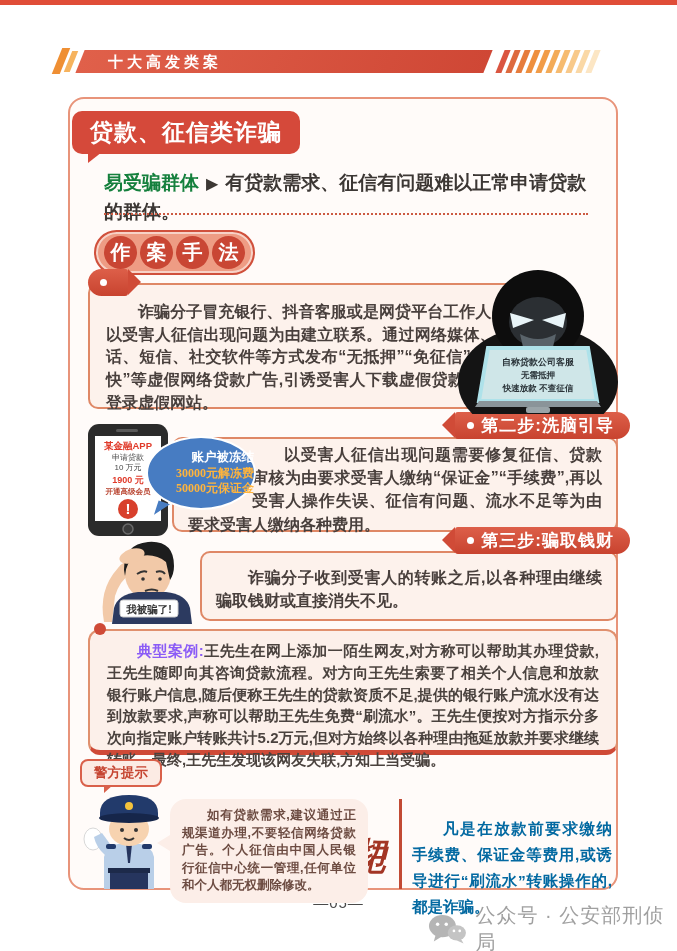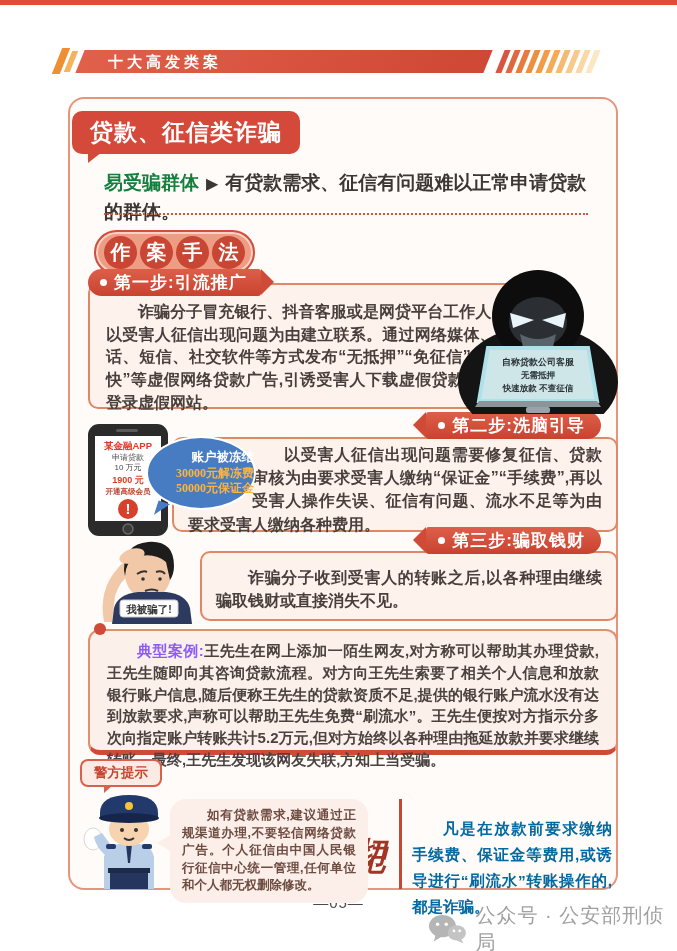--- a/index.html
+++ b/index.html
@@ -48,21 +48,21 @@
 
   
   .ribbon{position:absolute;height:27px;display:flex;align-items:center;
     background:linear-gradient(180deg,#dd5f49,#c8432f);color:#fff;font-weight:bold;
     font-size:17px;letter-spacing:1px;z-index:4;}
   .ribbon .dot{width:7px;height:7px;border-radius:50%;background:#fff;margin-right:7px;}
   .ribbon.left{left:88px;top:269px;padding:0 14px 0 12px;border-radius:14px 3px 3px 14px;}
   .ribbon.left::after{content:"";position:absolute;left:100%;top:0;width:0;height:0;
     border-top:13.5px solid transparent;border-bottom:13.5px solid transparent;
     border-left:13px solid #d04b37;}
-  .ribbon.right{right:76px;padding:0 16px 0 12px;border-radius:3px 14px 14px 3px;}
+  .ribbon.right{right:47px;padding:0 16px 0 12px;border-radius:3px 14px 14px 3px;}
   .ribbon.right::before{content:"";position:absolute;right:100%;top:0;width:0;height:0;
     border-top:13.5px solid transparent;border-bottom:13.5px solid transparent;
     border-right:13px solid #d04b37;}
   .ribbon.r2{top:412px;}
   .ribbon.r3{top:527px;}
 
   
   .stepbox{position:absolute;border:2px solid #df8866;border-radius:10px;background:#fdf2ec;
     box-sizing:border-box;z-index:1;}
   .stepbox p{margin:0;text-align:justify;color:#483f3c;font-weight:600;}
@@ -155,21 +155,20 @@
 
 <div class="method-badge">
   <span class="mchar">作</span>
   <span class="mchar">案</span>
   <span class="mchar">手</span>
   <span class="mchar">法</span>
 </div>
 
 <div class="ribbon left">
   <span class="dot"></span>
-  <span>第一步:引流推广</span>
 </div>
 <div class="stepbox box1">
   <p><span>诈骗分子冒充银行、抖音客服或是网贷平台工作人员,以受害人征信出现问题为由建立联系。通过网络媒体、电话、短信、社交软件等方式发布“无抵押”“免征信”“放款快”等虚假网络贷款广告,引诱受害人下载虚假贷款App或登录虚假网站。</span></p>
 </div>
 
 <svg class="hacker" width="175" height="150" viewBox="0 0 175 150">
   <ellipse cx="88" cy="118" rx="80" ry="56" fill="#141414"></ellipse>
   <circle cx="88" cy="52" r="46" fill="#0d0d0d"></circle>
   <ellipse cx="88" cy="58" rx="29" ry="25" fill="#2b2f33"></ellipse>
   <polygon points="60,49 84,56 63,64" fill="#e8f4f8"></polygon>

